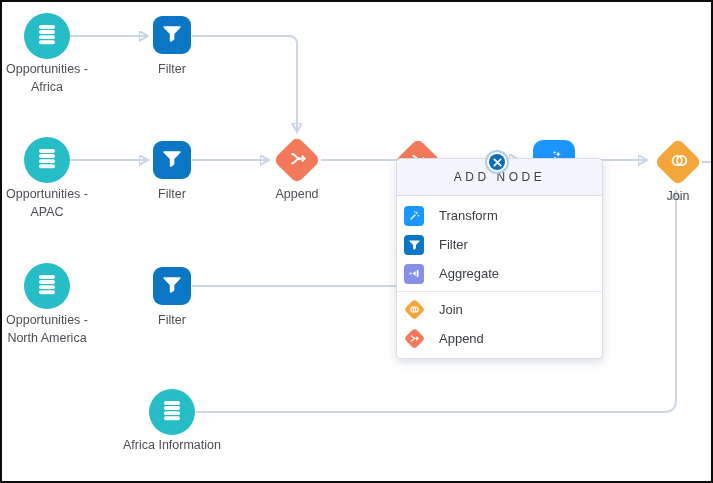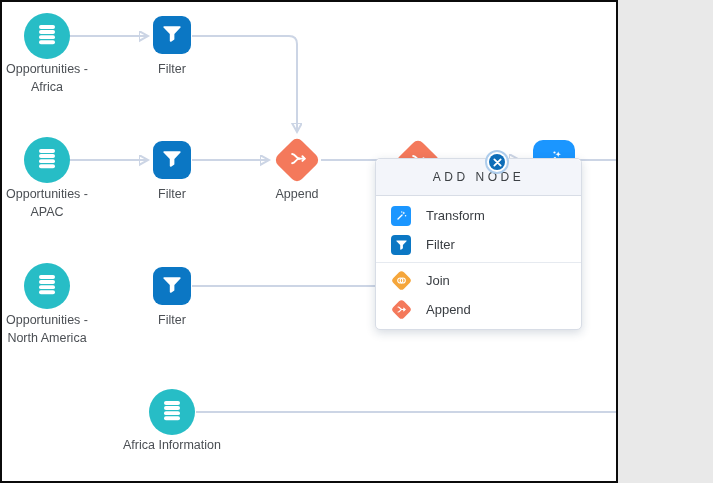--- a/index.html
+++ b/index.html
@@ -1,45 +1,45 @@
 <!DOCTYPE html>
 <html style="--canvas_bg: #ffffff; --dataset_teal: #27bdc6; --filter_blue: #0b77c4; --transform_blue: #1b96ff; --aggregate_lavender: #8690e8; --join_yellow: #f5a63b; --append_orange: #f4795b; --connector: #ccd5e5; --popup_header_bg: #f3f5fa; --popup_border: #d8dde6; --close_blue: #0d6db8; --label_text: #4b4f54;"><head>
 <meta charset="utf-8">
 <style>
   html,body{margin:0;padding:0;background:#e9e9e9;font-family:"Liberation Sans",sans-serif;}
-  .stage{position:relative;width:618px;height:483px;background:var(--canvas_bg,#fff);overflow:hidden;}
+  .stage{position:relative;width:713px;height:483px;background:var(--canvas_bg,#fff);overflow:hidden;}
   .frame{position:absolute;inset:0;border:2px solid #0b0b0b;z-index:50;pointer-events:none;}
 
   
   .wires{position:absolute;left:0;top:0;z-index:1;pointer-events:none;}
   .wires path{fill:none;stroke:var(--connector,#ccd5e5);stroke-width:2;}
 
   
   .node{position:absolute;display:flex;align-items:center;justify-content:center;cursor:pointer;z-index:2;}
   .node-circle{width:46px;height:46px;border-radius:50%;background:var(--dataset_teal,#27bdc6);}
   .node-square{width:38px;height:38px;border-radius:9px;background:var(--filter_blue,#0b77c4);}
   .node-square.transform{background:var(--transform_blue,#1b96ff);}
   .node-diamond{width:34px;height:34px;border-radius:7px;transform:rotate(45deg);}
   .node-diamond.join{background:var(--join_yellow,#f5a63b);}
   .node-diamond.append{background:var(--append_orange,#f4795b);}
   .node-diamond svg{transform:rotate(-45deg);}
 
   .node-label{position:absolute;width:110px;text-align:center;font-size:12.5px;line-height:1.45;
     color:var(--label_text,#4b4f54);z-index:3;}
 
   
-  .popup{position:absolute;left:375px;top:158px;width:205px;background:#fff;
+  .popup{position:absolute;left:396px;top:158px;width:205px;background:#fff;
     border:1px solid var(--popup_border,#d8dde6);border-radius:5px;
     box-shadow:0 3px 10px rgba(32,60,94,.18);z-index:10;}
   .popup-header{height:36px;background:var(--popup_header_bg,#f3f5fa);
     border-bottom:1px solid var(--popup_border,#d8dde6);border-radius:5px 5px 0 0;
     display:flex;align-items:center;justify-content:center;}
   .popup-title{font-size:12px;letter-spacing:3.5px;color:#3c4044;font-weight:500;}
   .popup-body{padding:5px 0;}
-  .menu-item{height:29px;display:flex;align-items:center;gap:15px;padding-left:15px;cursor:pointer;}
+  .menu-item{height:29px;display:flex;align-items:center;gap:15px;padding-left:7px;cursor:pointer;}
   .menu-label{font-size:13px;color:#393d42;}
   .mini-square{width:20px;height:20px;border-radius:4px;display:flex;align-items:center;justify-content:center;}
   .mini-square.transform{background:var(--transform_blue,#1b96ff);}
   .mini-square.filter{background:var(--filter_blue,#0b77c4);}
   .mini-square.aggregate{background:var(--aggregate_lavender,#8690e8);}
   .mini-wrap{width:20px;height:20px;display:flex;align-items:center;justify-content:center;}
   .mini-diamond{width:15px;height:15px;border-radius:3.5px;transform:rotate(45deg);
     display:flex;align-items:center;justify-content:center;}
   .mini-diamond.join{background:var(--join_yellow,#f5a63b);}
   .mini-diamond.append{background:var(--append_orange,#f4795b);}
@@ -211,20 +211,32 @@
         <span class="menu-label">Transform</span>
       </div>
       <div class="menu-item">
         <span class="mini-square filter">
             <svg width="13" height="13" viewBox="0 0 24 24">
               <path fill="#fff" d="M3.4 4.5h17.2c.8 0 1.2.95.65 1.55L14.6 13v5.6c0 .3-.15.6-.4.78l-3.2 2.1c-.6.4-1.4-.03-1.4-.78V13L2.75 6.05c-.55-.6-.15-1.55.65-1.55z"></path>
             </svg>
           </span>
         <span class="menu-label">Filter</span>
       </div>
+      <div class="menu-item">
+        <span class="mini-square aggregate">
+            <svg width="13" height="13" viewBox="0 0 24 24">
+              <g fill="#fff">
+                <circle cx="4.6" cy="12" r="1.9"></circle>
+                <path d="M8 12l6.2-4.6v9.2z"></path>
+                <rect x="16" y="5.6" width="3.4" height="12.8" rx="1.4"></rect>
+              </g>
+            </svg>
+          </span>
+        <span class="menu-label">Aggregate</span>
+      </div>
       <div class="divider"></div>
       <div class="menu-item">
         <span class="mini-wrap">
             <span class="mini-diamond join">
               <svg width="11" height="11" viewBox="0 0 24 24">
                 <g fill="none" stroke="#fff" stroke-width="2.4">
                   <circle cx="9.3" cy="12" r="5.6"></circle>
                   <circle cx="14.7" cy="12" r="5.6"></circle>
                 </g>
               </svg>

